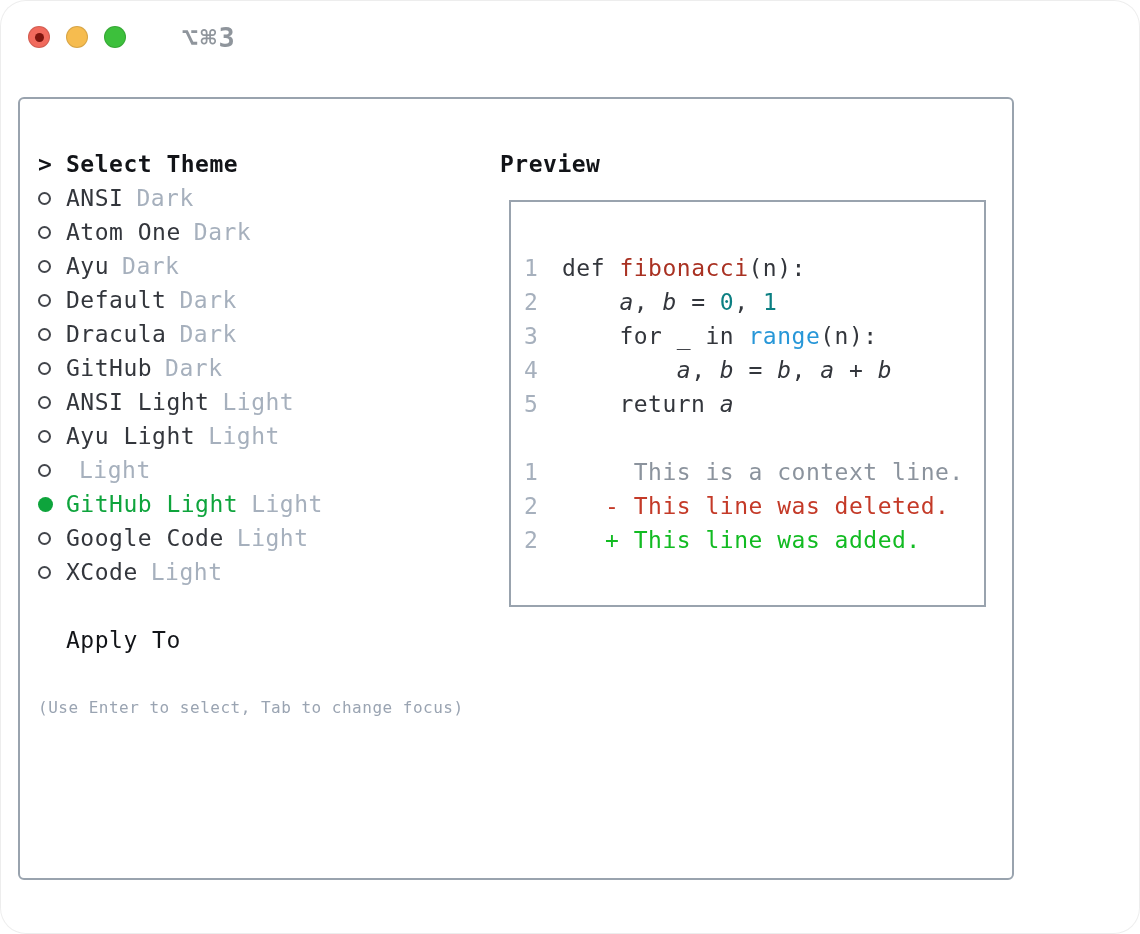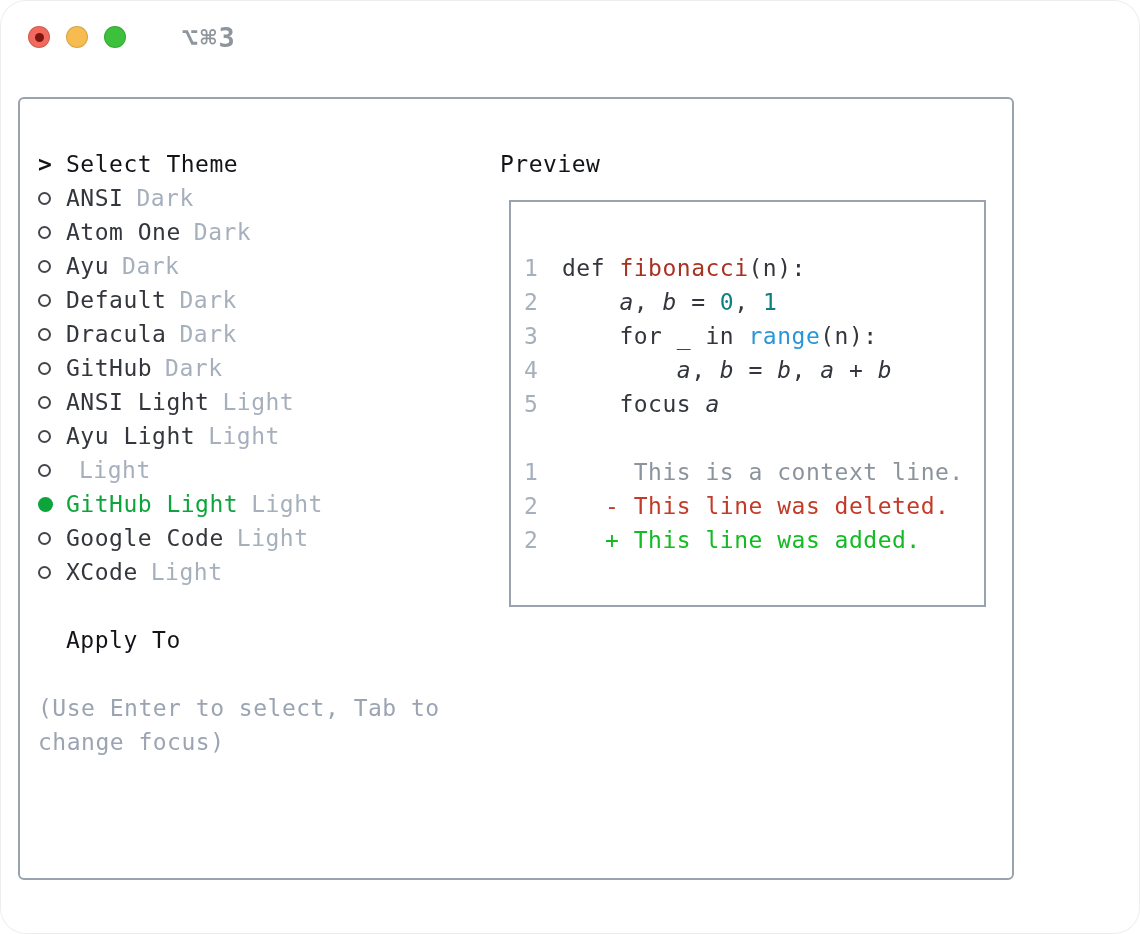--- a/index.html
+++ b/index.html
@@ -37,27 +37,27 @@
     font-size:23px; letter-spacing:0.5px; white-space:pre; color:var(--text-dark); }
   .spacer { height:34px; }
 
   .marker { width:28px; flex:none; display:inline-flex; align-items:center; }
   .marker .circle { width:13px; height:13px; border-radius:50%;
     border:2px solid var(--circle-gray); }
   .marker .circle.filled { width:15px; height:15px; border:none;
     background:var(--accent-green); }
   .marker.prefix { font-weight:bold; color:var(--heading-black); }
 
-  .h1 { font-weight:normal; color:var(--heading-black); }
+  .h1 { font-weight:bold; color:var(--heading-black); }
   .h2 { color:var(--heading-black); }
   .label { color:var(--text-dark);text-align:right; }
   .label.sel { color:var(--accent-green); }
   .tag { color:var(--muted-gray); margin-left:13px; }
 
-  .help { margin-top:0; width:462px; font-size:23px; line-height:34px;
+  .help { margin-top:0; width:462px; font-size:16px; line-height:34px;
     letter-spacing:0.5px; color:var(--help-gray); }
 
   
   .preview-box { margin-left:9px; margin-top:19px; width:477px; height:407px;
     border:2px solid var(--border-gray); background:#fff;
     padding:49px 0 0 13px; overflow:hidden; }
   .cline { display:flex; align-items:center; height:34px; font-size:23px;
     letter-spacing:0.5px; white-space:pre; }
   .ln { width:38px; flex:none; color:var(--muted-gray); }
 
@@ -122,21 +122,21 @@
 
     <div class="rightcol">
       <div class="row">
         <span class="h1">Preview</span>
       </div>
       <div id="preview-box" class="preview-box">
           <div class="cline"><span class="ln">1</span><span class="content"><span class="s-plain">def </span><span class="s-func">fibonacci</span><span class="s-plain">(n):</span></span></div>
           <div class="cline"><span class="ln">2</span><span class="content"><span class="s-plain">    </span><span class="s-var">a</span><span class="s-plain">, </span><span class="s-var">b</span><span class="s-plain"> = </span><span class="s-num">0</span><span class="s-plain">, </span><span class="s-num">1</span></span></div>
           <div class="cline"><span class="ln">3</span><span class="content"><span class="s-plain">    for _ in </span><span class="s-builtin">range</span><span class="s-plain">(n):</span></span></div>
           <div class="cline"><span class="ln">4</span><span class="content"><span class="s-plain">        </span><span class="s-var">a</span><span class="s-plain">, </span><span class="s-var">b</span><span class="s-plain"> = </span><span class="s-var">b</span><span class="s-plain">, </span><span class="s-var">a</span><span class="s-plain"> + </span><span class="s-var">b</span></span></div>
-          <div class="cline"><span class="ln">5</span><span class="content"><span class="s-plain">    focus </span><span class="s-var">a</span></span></div>
+          <div class="cline"><span class="ln">5</span><span class="content"><span class="s-plain">    return </span><span class="s-var">a</span></span></div>
           <div class="cline"><span class="ln"></span><span class="content"></span></div>
           <div class="cline"><span class="ln">1</span><span class="content"><span class="s-context">     This is a context line.</span></span></div>
           <div class="cline"><span class="ln">2</span><span class="content"><span class="s-deleted">   - This line was deleted.</span></span></div>
           <div class="cline"><span class="ln">2</span><span class="content"><span class="s-added">   + This line was added.</span></span></div>
         </div>
     </div>
 
   </div>
 </div>
 

